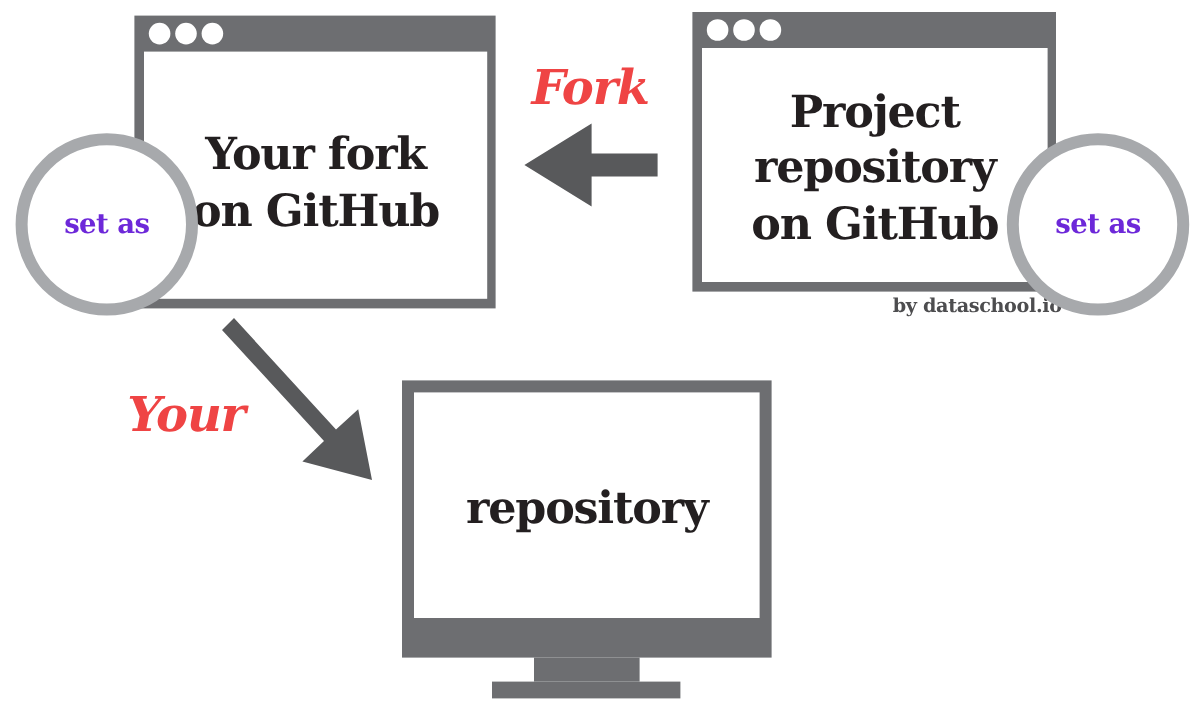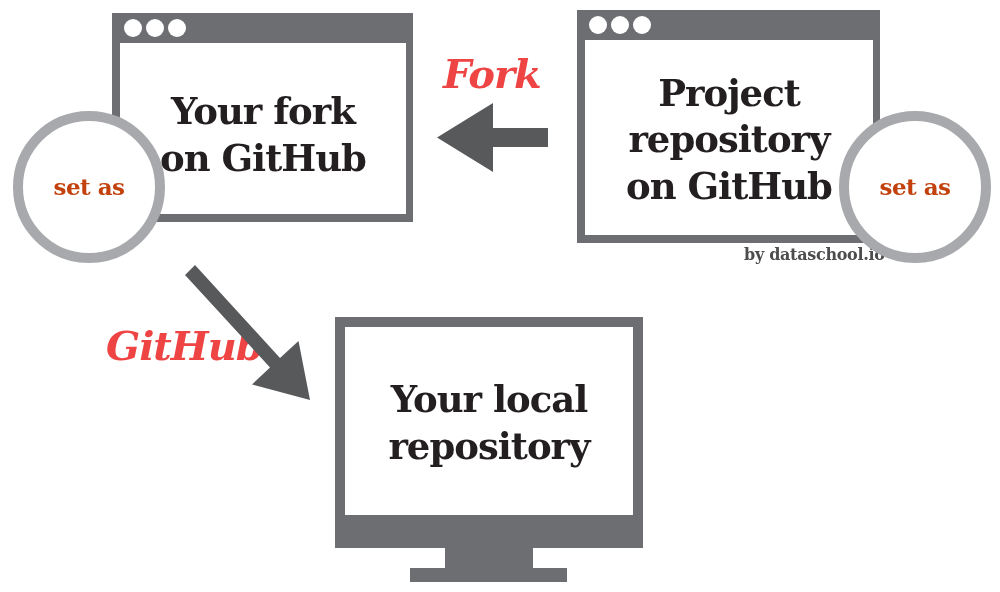--- a/index.html
+++ b/index.html
@@ -60,21 +60,21 @@
     display: flex;
     flex-direction: column;
     align-items: center;
     justify-content: center;
     text-align: center;
   }
   .badge-line {
     font-weight: bold;
     font-size: 23px;
     line-height: 1.3;
-    color: #c2410c;
+    color: #6d28d9;
     letter-spacing: -0.5px;
     white-space: nowrap;
   }
 
   
   .flow-label {
     position: absolute;
     font-weight: bold;
     font-style: italic;
     font-size: 40px;
@@ -135,21 +135,21 @@
   }
 
   .pad-top-12 { padding-top: 12px; }
   .pad-top-8  { padding-top: 4px; }
 </style>
 </head>
 <body>
 
 <div class="canvas">
 
-  <div class="browser" style="left:112px; top:13px; width:301px; height:209px;">
+  <div class="browser" style="left:112px; top:13px; width:301px; height:244px;">
     <div class="dots">
       <div class="dot"></div>
       <div class="dot"></div>
       <div class="dot"></div>
     </div>
     <div class="content pad-top-12">
       <div class="title-line">Your fork</div>
       <div class="title-line">on GitHub</div>
     </div>
   </div>
@@ -170,30 +170,29 @@
   <div class="badge" style="left:13px; top:111px;">
     <div class="badge-line">set as</div>
   </div>
 
   <div class="badge" style="left:839px; top:111px;">
     <div class="badge-line">set as</div>
   </div>
 
   <div class="flow-label" style="left:443px; top:50px;">Fork</div>
 
-  <div class="flow-label" style="left:106px; top:322px;">GitHub</div>
+  <div class="flow-label" style="left:106px; top:322px;">Your</div>
 
   <svg class="arrow-layer" width="1000" height="592" viewBox="0 0 1000 592">
     <polygon points="548,128 493,128 493,103 437,137.5 493,172 493,147 548,147" fill="#58595b"></polygon>
     <polygon points="185,275 270,367.5 252,384.5 310,400 298.5,341 280,358 195,265" fill="#58595b"></polygon>
   </svg>
 
   <div class="monitor-frame">
     <div class="monitor-screen">
-      <div class="title-line">Your local</div>
       <div class="title-line">repository</div>
     </div>
   </div>
   <div class="monitor-neck"></div>
   <div class="monitor-base"></div>
 
   <div class="byline">by dataschool.io</div>
 
 </div>
 

